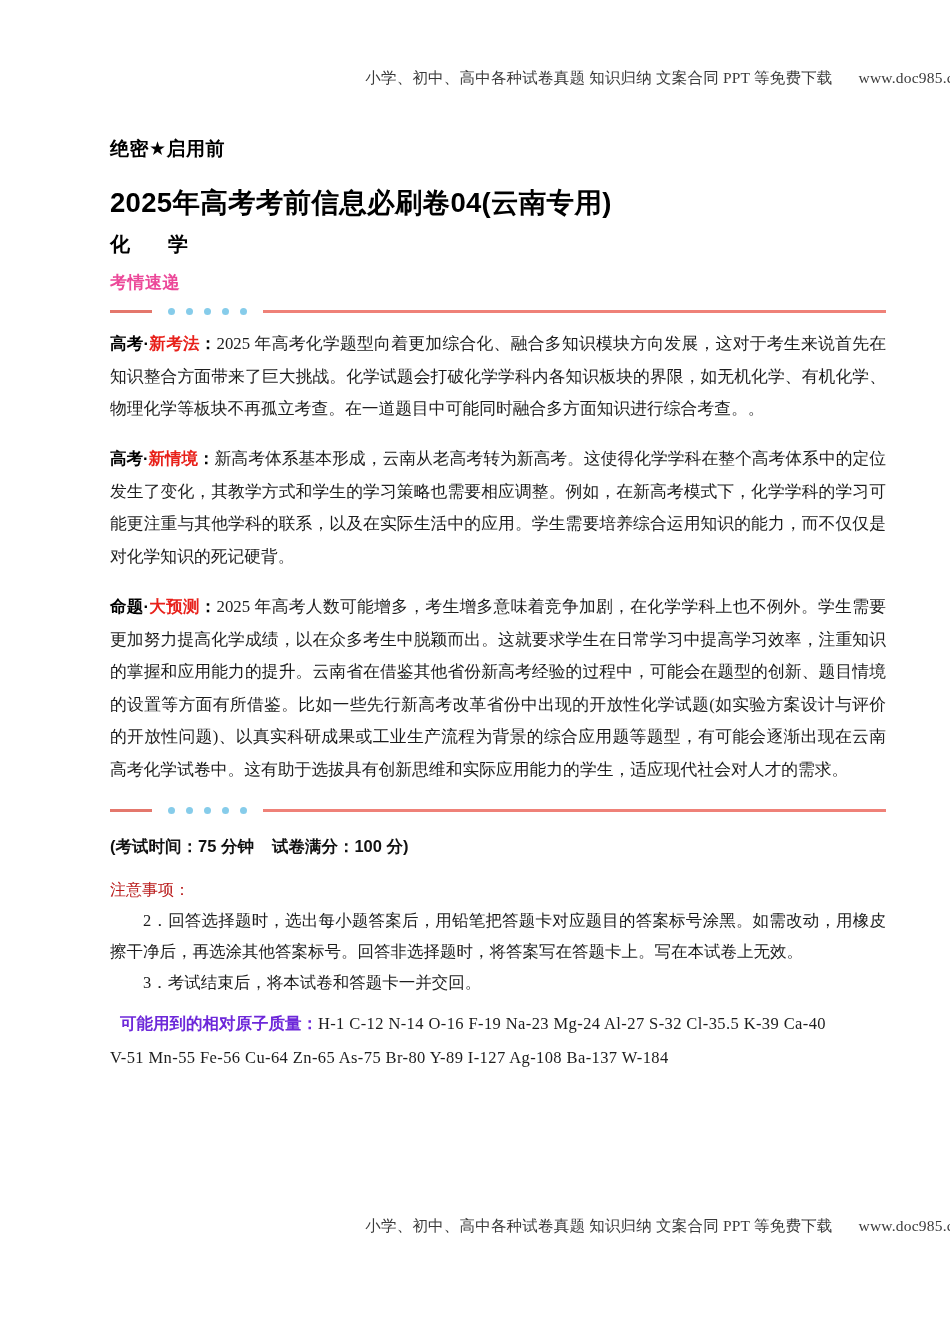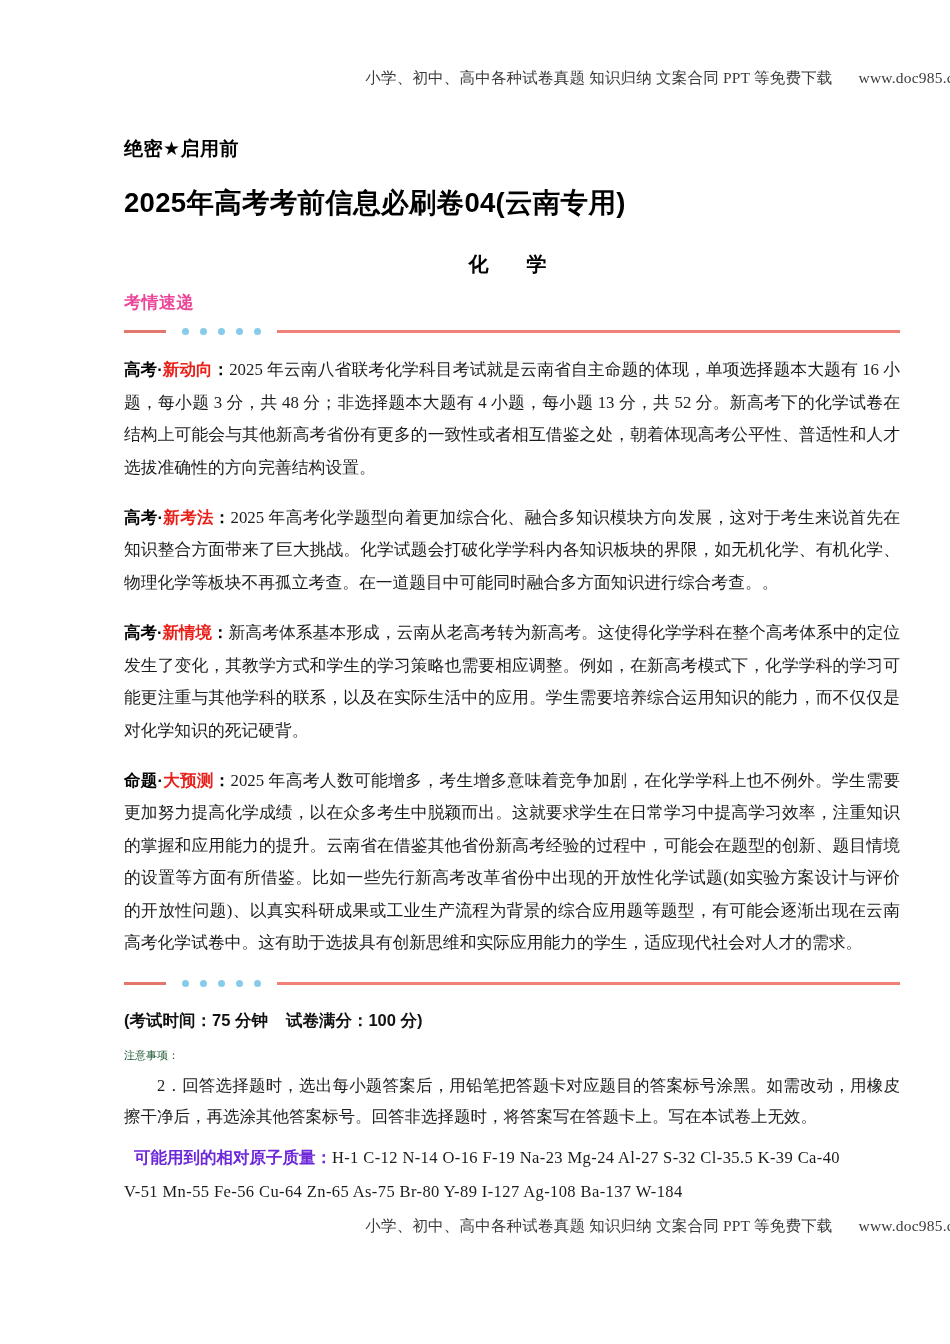--- a/index.html
+++ b/index.html
@@ -34,21 +34,21 @@
   .watermark-top { top: 68px; }
   .watermark-bottom { top: 1216px; }
   .watermark .url {
     margin-left: 26px;
     font-family: "Liberation Serif", "DejaVu Serif", serif;
   }
 
   
   .content {
     position: absolute;
-    left: 124px;
+    left: 110px;
     top: 0;
     width: 776px;
   }
 
   .secret-line {
     margin-top: 136px;
     font-family: "Liberation Sans", "DejaVu Sans", sans-serif;
     font-weight: bold;
     font-size: 19px;
     letter-spacing: 0.5px;
@@ -59,22 +59,22 @@
     margin-top: 23px;
     text-align: left;
     font-family: "Liberation Sans", "DejaVu Sans", sans-serif;
     font-weight: bold;
     font-size: 27.5px;
     letter-spacing: 0.3px;
     color: #000;
   }
 
   .doc-subject {
-    margin-top: 30px;
-    text-align: center;
+    margin-top: 10px;
+    text-align: left;
     font-family: "Liberation Sans", "DejaVu Sans", sans-serif;
     font-weight: bold;
     font-size: 20px;
     letter-spacing: 9px;
     color: #000;
   }
 
   
   .section-heading {
     margin-top: 13px;
@@ -155,24 +155,24 @@
     text-align: left;
     font-family: "Liberation Sans", "DejaVu Sans", sans-serif;
     font-weight: bold;
     font-size: 16.5px;
     color: #111;
   }
   .exam-meta .gap { display:inline-block; width: 18px; }
 
   
   .notes-title {
-    margin-top: 8px;
-    font-size: 11px;
+    margin-top: 17px;
+    font-size: 16px;
     line-height: 30px;
-    color: #14532d;
+    color: #b91c1c;
   }
   .note-item {
     font-size: 16.5px;
     line-height: 31px;
     color: #1c1c1c;
     text-align: justify;
     text-justify: inter-ideograph;
     text-indent: 2em;
   }
   .atomic-line {
@@ -228,23 +228,20 @@
       <span class="dots">
         <span class="dot"></span>
         <span class="dot"></span>
         <span class="dot"></span>
         <span class="dot"></span>
         <span class="dot"></span>
       </span>
       <span class="seg-long"></span>
     </div>
 
-    <p class="para para-first">
-      <span class="lead-black">高考·</span><span class="lead-red">新动向</span><span class="lead-colon">：</span><span>2025 年云南八省联考化学科目考试就是云南省自主命题的体现，单项选择题本大题有 16 小题，每小题 3 分，共 48 分；非选择题本大题有 4 小题，每小题 13 分，共 52 分。新高考下的化学试卷在结构上可能会与其他新高考省份有更多的一致性或者相互借鉴之处，朝着体现高考公平性、普适性和人才选拔准确性的方向完善结构设置。</span>
-    </p>
 
     <p class="para">
       <span class="lead-black">高考·</span><span class="lead-red">新考法</span><span class="lead-colon">：</span><span>2025 年高考化学题型向着更加综合化、融合多知识模块方向发展，这对于考生来说首先在知识整合方面带来了巨大挑战。化学试题会打破化学学科内各知识板块的界限，如无机化学、有机化学、物理化学等板块不再孤立考查。在一道题目中可能同时融合多方面知识进行综合考查。。</span>
     </p>
 
     <p class="para">
       <span class="lead-black">高考·</span><span class="lead-red">新情境</span><span class="lead-colon">：</span><span>新高考体系基本形成，云南从老高考转为新高考。这使得化学学科在整个高考体系中的定位发生了变化，其教学方式和学生的学习策略也需要相应调整。例如，在新高考模式下，化学学科的学习可能更注重与其他学科的联系，以及在实际生活中的应用。学生需要培养综合运用知识的能力，而不仅仅是对化学知识的死记硬背。</span>
     </p>
 
     <p class="para">
@@ -262,20 +259,21 @@
       </span>
       <span class="seg-long"></span>
     </div>
 
     <div class="exam-meta">
       <span>(考试时间：75 分钟</span><span class="gap"></span><span>试卷满分：100 分)</span>
     </div>
 
     <div class="notes-title">注意事项：</div>
     <div class="note-item">2．回答选择题时，选出每小题答案后，用铅笔把答题卡对应题目的答案标号涂黑。如需改动，用橡皮擦干净后，再选涂其他答案标号。回答非选择题时，将答案写在答题卡上。写在本试卷上无效。</div>
+    <div class="note-item">3．考试结束后，将本试卷和答题卡一并交回。</div>
 
     <div class="atomic-line">
       <span class="atomic-label">可能用到的相对原子质量：</span><span class="masses">H-1  C-12  N-14   O-16  F-19   Na-23  Mg-24  Al-27  S-32  Cl-35.5   K-39  Ca-40</span>
     </div>
     <div class="atomic-line" style="margin-top:2px;text-indent:0;">
       <span class="masses">V-51   Mn-55   Fe-56   Cu-64  Zn-65  As-75  Br-80  Y-89  I-127  Ag-108  Ba-137  W-184</span>
     </div>
 
 
   </div>

